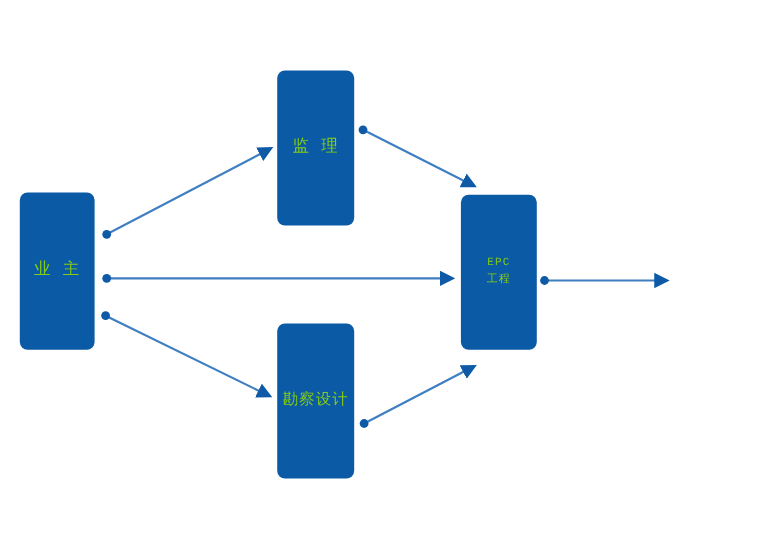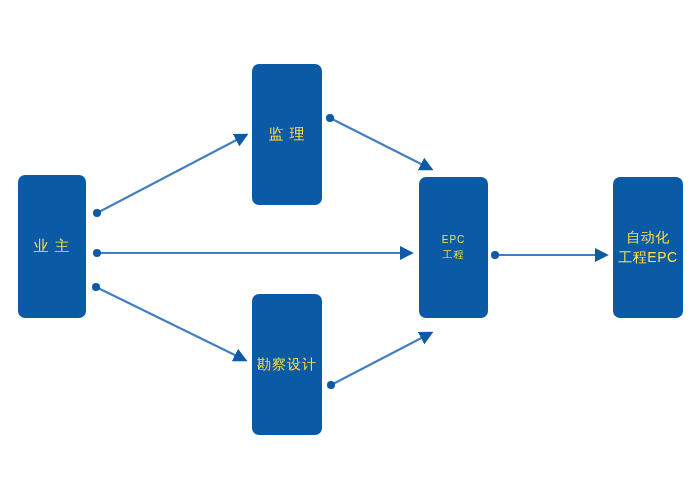--- a/index.html
+++ b/index.html
@@ -19,29 +19,30 @@
     position: absolute;
     left: 0;
     top: 0;
     width: 700px;
     height: 500px;
   }
   .node {
     position: absolute;
     background: #0b5aa5;
     border-radius: 7px;
-    color: #fde047;
+    color: #84cc16;
     display: flex;
     flex-direction: column;
     align-items: center;
     justify-content: center;
     text-align: center;
     font-size: 15px;
     line-height: 1.25;
     letter-spacing: 1px;
+    font-family: Liberation Mono, monospace;
   }
   .node .line2 { margin-top: 2px; }
   .node-owner        { left: 18px;  top: 175px; width: 68px; height: 143px; }
   .node-supervision  { left: 252px; top: 64px;  width: 70px; height: 141px; }
   .node-survey       { left: 252px; top: 294px; width: 70px; height: 141px; font-size: 14px; align-items: center; }
   .node-epc          { left: 419px; top: 177px; width: 69px; height: 141px; font-size: 10px; }
   .node-automation   { left: 613px; top: 177px; width: 70px; height: 141px; font-size: 14px; letter-spacing: 0.5px; }
 </style>
 </head>
 <body>
@@ -96,18 +97,14 @@
 
   <div class="node node-survey">
     <span>勘察设计</span>
   </div>
 
   <div class="node node-epc">
     <span>EPC</span>
     <span class="line2">工程</span>
   </div>
 
-  <div class="node node-automation">
-    <span>自动化</span>
-    <span class="line2">工程EPC</span>
-  </div>
 
 </div>
 
 </body></html>

